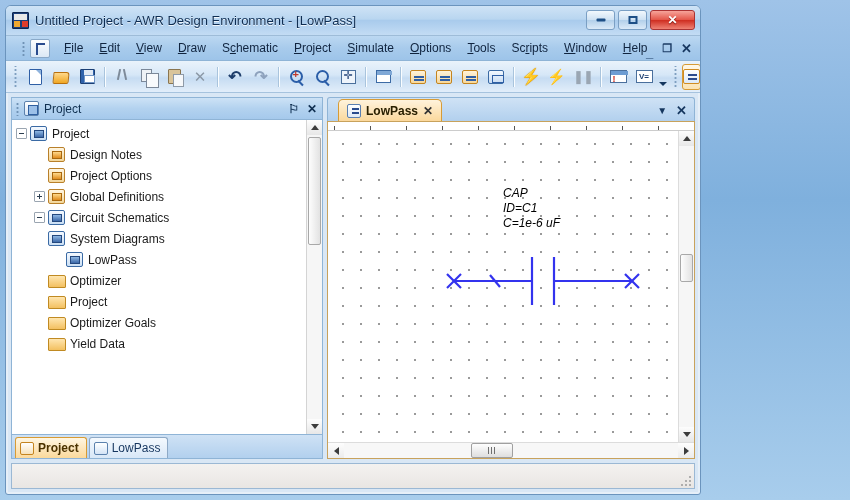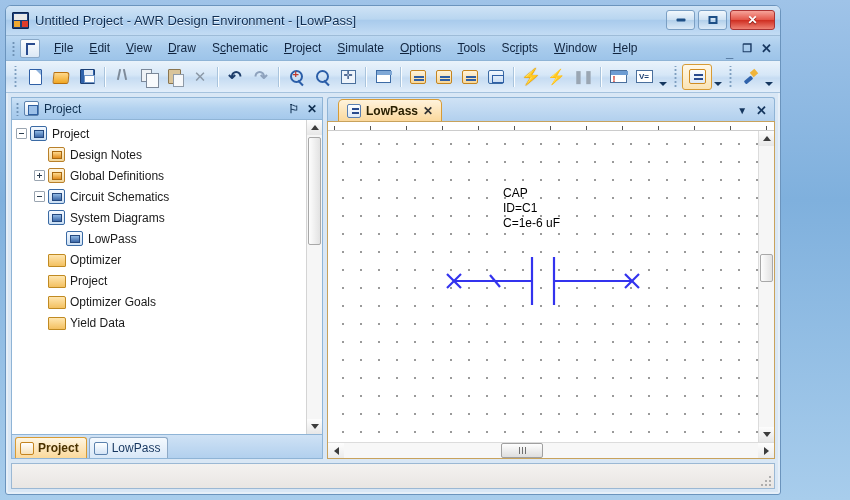--- a/index.html
+++ b/index.html
@@ -4,21 +4,21 @@
 <style>
   * { box-sizing: border-box; margin:0; padding:0; }
   html,body { width:850px; height:500px; overflow:hidden; }
   body {
     font-family: "Liberation Sans", sans-serif;
     font-size: 12px;
     background: linear-gradient(180deg,#9fc3e8 0%, #7fb0dd 40%, #a8cdec 100%);
     color:#000;
   }
   .frame {
-    position:absolute; left:5px; top:5px; width:776px; height:490px;
+    position:absolute; left:5px; top:5px; width:696px; height:490px;
     border:1px solid #6b94bd;
     border-radius:6px 6px 3px 3px;
     background:#d9e7f5;
     box-shadow:0 0 0 2px rgba(255,255,255,.35) inset;
     display:flex; flex-direction:column;
     overflow:hidden;
   }
   
   .titlebar {
     height:30px; flex:0 0 30px; position:relative;
@@ -55,21 +55,21 @@
     background:linear-gradient(180deg,#f6a49a 0%,#e4574a 48%,#cf2f22 52%,#ef8274 100%);
   }
   .wbtn i{position:absolute;left:50%;top:50%;transform:translate(-50%,-50%);font-style:normal;}
   .g-min{width:9px;height:3px;background:#1d4f86;border-radius:1px;}
   .g-max{width:9px;height:8px;border:2px solid #1d4f86;}
   .g-close{color:#fff;font-size:12px;font-weight:bold;line-height:1;text-shadow:0 1px 1px #7b150c;}
   
   .menubar{
     height:25px; flex:0 0 25px; display:flex; align-items:center;
     background:linear-gradient(180deg,#bcd8f2 0%,#a8cbec 50%,#9dc4e9 100%);
-    border-bottom:1px solid #8fb4d6; position:relative; padding-left:4px;
+    border-bottom:1px solid #8fb4d6; position:relative; padding-left:14px;
   }
   .grip{ width:7px;height:17px; flex:0 0 7px; margin-right:3px;
     background-image:radial-gradient(circle,#6f92b5 1px, transparent 1.2px);
     background-size:3px 4px; background-position:2px 1px; background-repeat:repeat-y;}
   .mb-icon{
     width:20px;height:19px;flex:0 0 20px;margin-right:6px;
     border:1px solid #8aa9c8; border-radius:2px;
     background:linear-gradient(180deg,#fdfefe,#dbe8f5);
     position:relative;
   }
@@ -237,21 +237,21 @@
   .sch-tab .tclose{font-size:12px;color:#333;font-weight:bold;}
   .sch-tabright{position:absolute;right:7px;top:2px;display:flex;align-items:center;gap:9px;height:20px;}
   .canvas-wrap{
     flex:1 1 auto;display:flex;flex-direction:column;border:1px solid #c8a25c;background:#fff;min-height:0;
   }
   .ruler{
     height:9px;flex:0 0 9px;background:#fff;border-bottom:1px solid #ccc;position:relative;
     background-image:linear-gradient(90deg,#555 1px, transparent 1px);
     background-size:36px 4px;background-repeat:repeat-x;background-position:6px bottom;
   }
-  .canvas-row{flex:1 1 auto;display:flex;min-height:0;}
+  .canvas-row{flex:1 1 auto;display:flex;min-height:0;font-style:italic;}
   .canvas{
     flex:1 1 auto;position:relative;background:#fff;overflow:hidden;
     background-image:radial-gradient(circle, #9a9a9a 0.8px, transparent 0.9px);
     background-size:18px 18px;background-position:6px 4px;
   }
   .cap-label{position:absolute;font-size:12px;color:#000;line-height:15px;white-space:pre;}
   .cap-sym{position:absolute;}
   .vscroll{
     width:16px;flex:0 0 16px;background:#f4f4f4;border-left:1px solid #dcdcdc;
     display:flex;flex-direction:column;
@@ -434,20 +434,28 @@
             <div class="trow">
               <span class="tindent" style="width: 18px;"></span>
               <span class="dash"></span>
               <span class="tico">
                 <span class="mark" style="background: linear-gradient(rgb(255, 217, 138), rgb(224, 140, 30)); border: 1px solid rgb(168, 104, 15);"></span>
               </span>
               <span class="tlabel">Design Notes</span>
             </div>
             <div class="trow">
               <span class="tindent" style="width: 18px;"></span>
+              <span class="dash"></span>
+              <span class="tico">
+                <span class="mark" style="background: linear-gradient(rgb(255, 217, 138), rgb(224, 140, 30)); border: 1px solid rgb(168, 104, 15);"></span>
+              </span>
+              <span class="tlabel">Project Options</span>
+            </div>
+            <div class="trow">
+              <span class="tindent" style="width: 18px;"></span>
               <span class="expander plus"></span>
               <span class="tico">
                 <span class="mark" style="background: linear-gradient(rgb(255, 217, 138), rgb(224, 140, 30)); border: 1px solid rgb(168, 104, 15);"></span>
               </span>
               <span class="tlabel">Global Definitions</span>
             </div>
             <div class="trow">
               <span class="tindent" style="width: 18px;"></span>
               <span class="expander"></span>
               <span class="tico blue">

